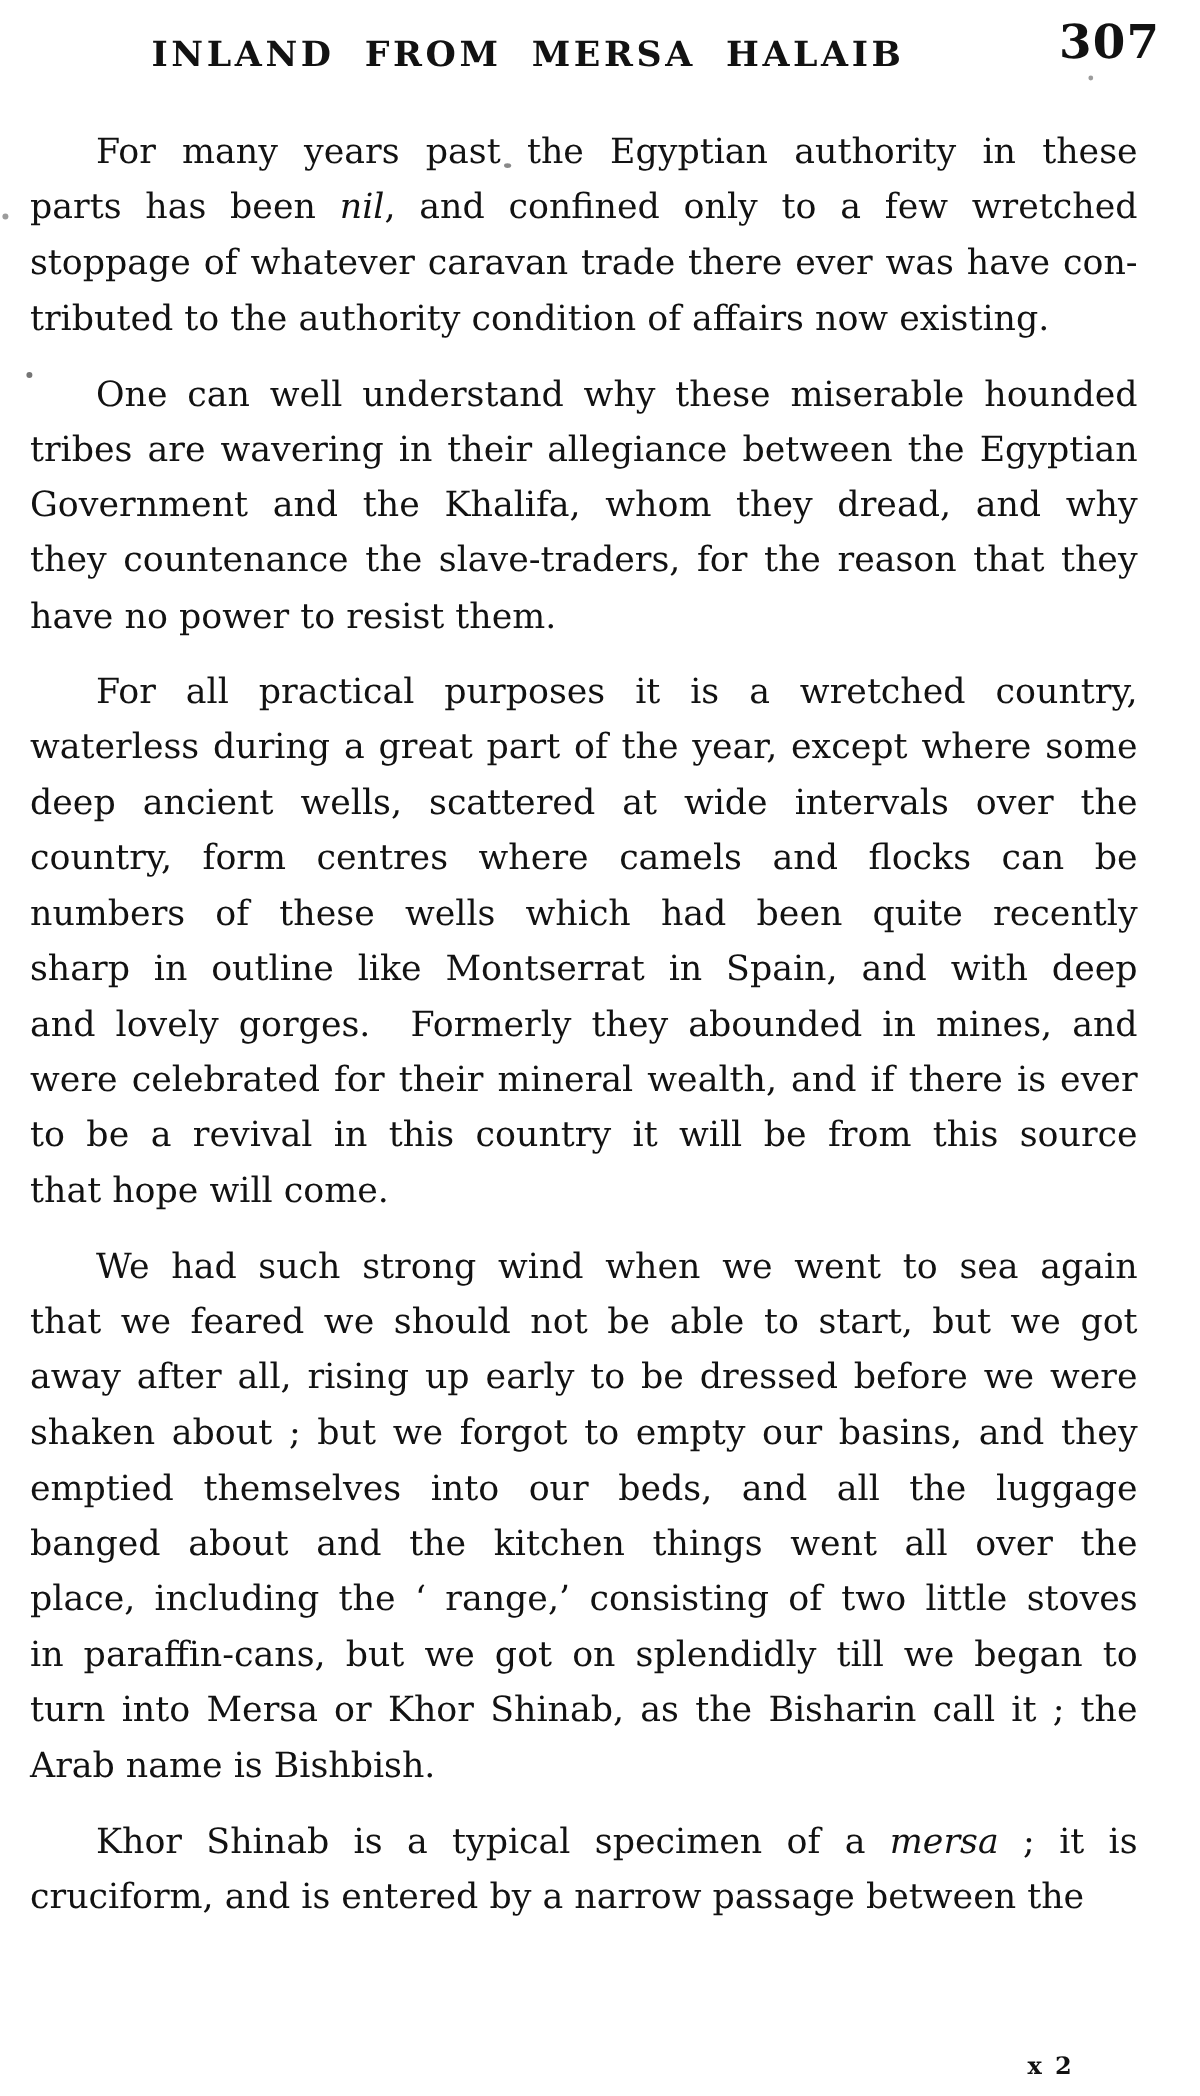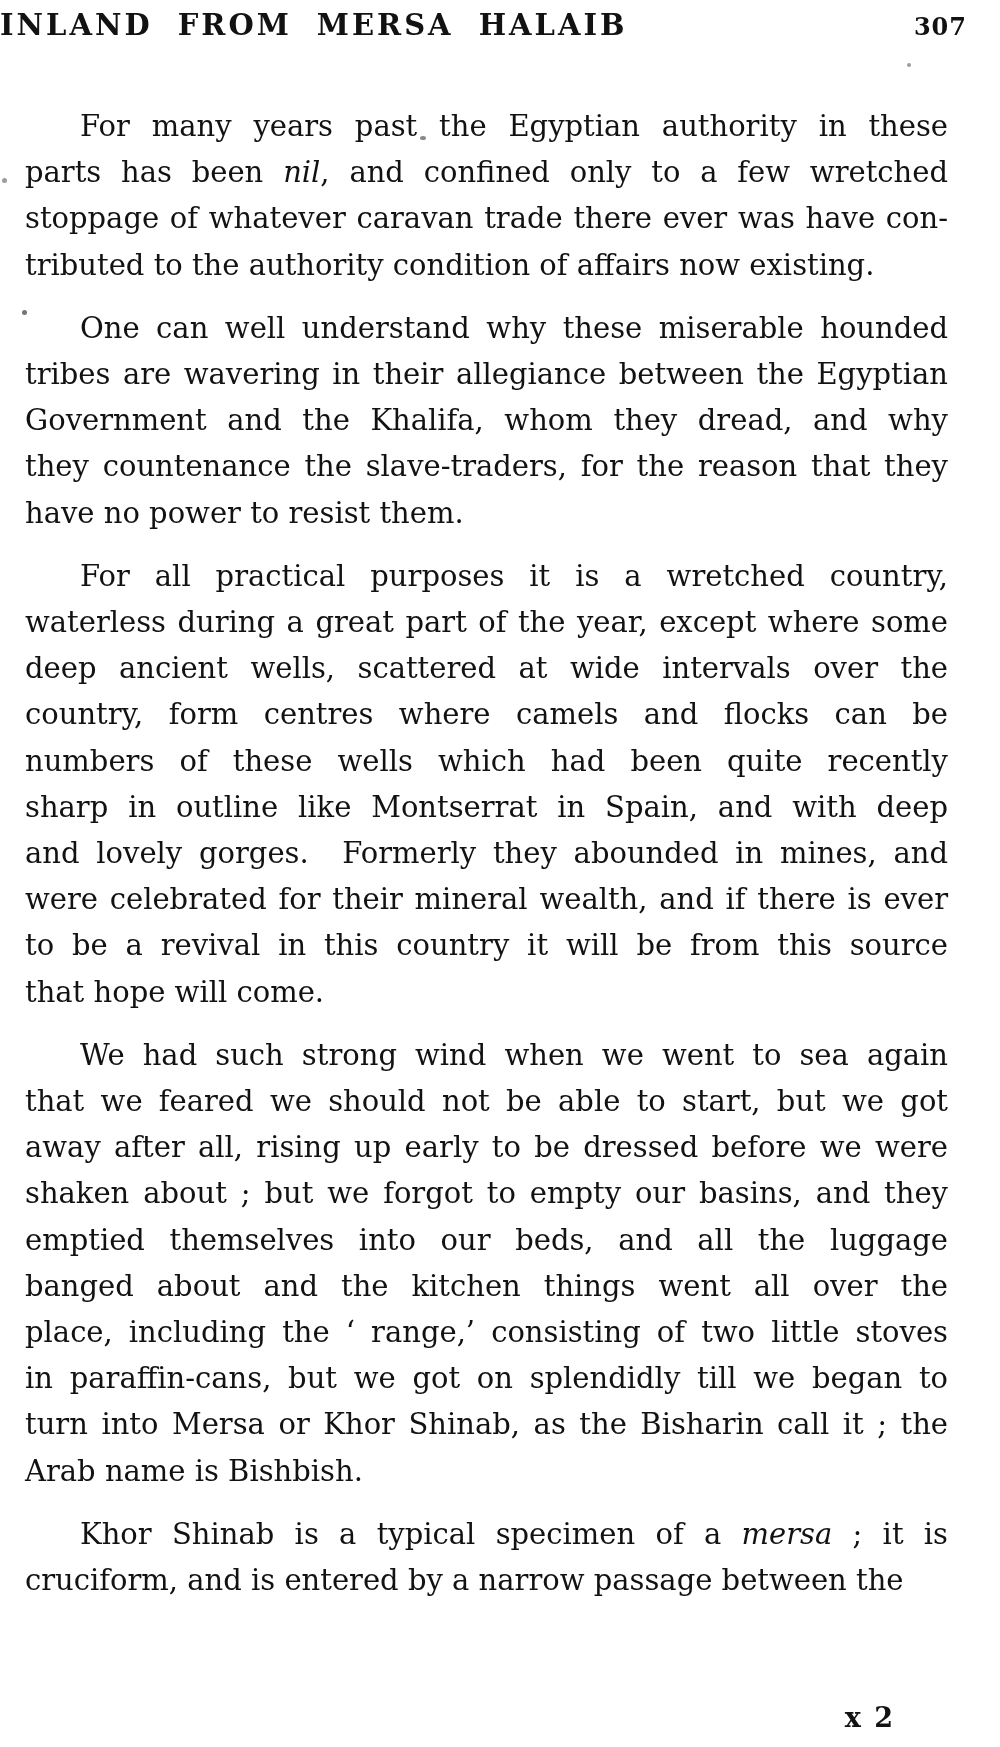--- a/index.html
+++ b/index.html
@@ -13,35 +13,35 @@
     height: 1747px;
     background: #ffffff;
     color: #121212;
     font-family: "DejaVu Serif", "Liberation Serif", serif;
     overflow: hidden;
     margin: 0 auto;
   }
   
   .running-head {
     position: absolute;
-    top: 8px;
+    top: 28px;
     left: 0;
     width: 880px;
-    text-align: left;
+    text-align: center;
     font-size: 29px;
     font-weight: bold;
     letter-spacing: 3px;
     word-spacing: 12px;
     white-space: nowrap;
   }
   .page-number {
     position: absolute;
     top: 12px;
     right: 33px;
-    font-size: 24px;
+    font-size: 39px;
     font-weight: bold;
     letter-spacing: 1px;
   }
   
   .text-block {
     position: absolute;
     top: 86px;
     left: 8px;
     width: 957px;
     font-size: 29px;
@@ -58,21 +58,21 @@
     text-align-last: left;
     -moz-text-align-last: left;
   }
   .line.indent { text-indent: 55px; }
   .line em { font-style: italic; }
   
   .signature-mark {
     position: absolute;
     right: 105px;
     bottom: 14px;
-    font-size: 27px;
+    font-size: 20px;
     font-weight: bold;
     letter-spacing: 2px;
   }
   
   .speck {
     position: absolute;
     background: #3a3a3a;
     border-radius: 50%;
   }
   .speck-1 { left: 22px;  top: 310px; width: 5px; height: 5px; opacity: .7; }

